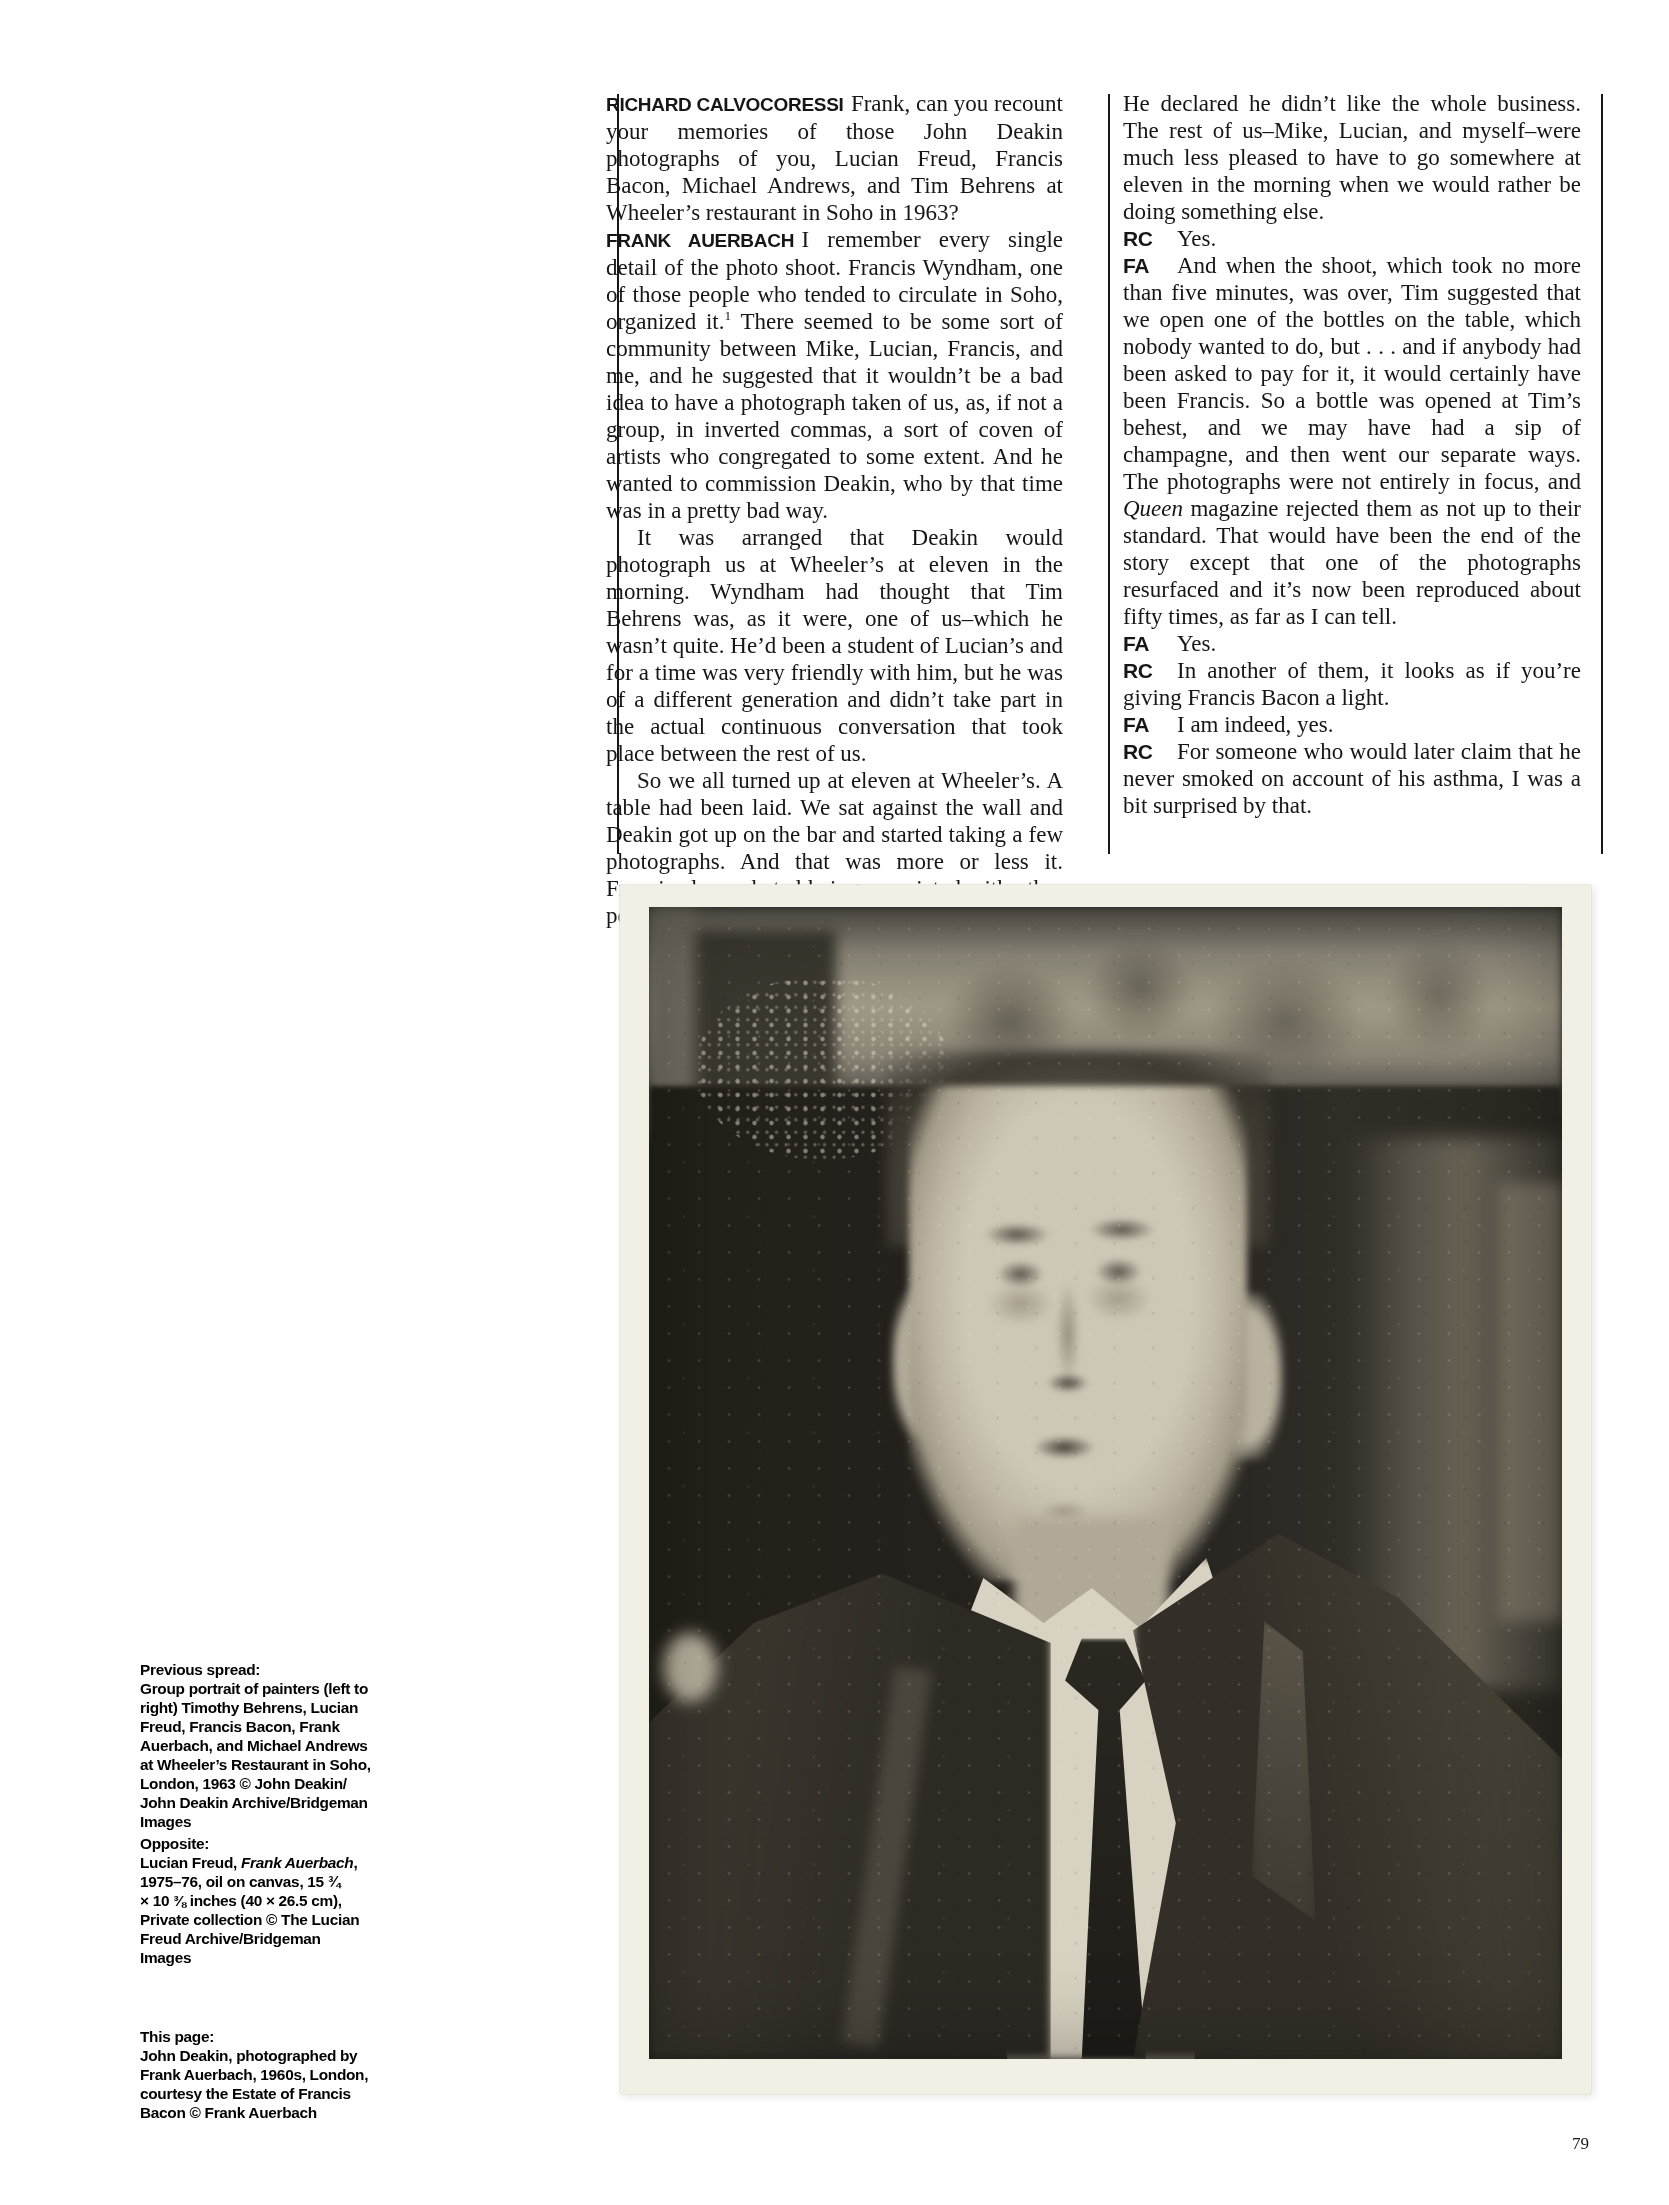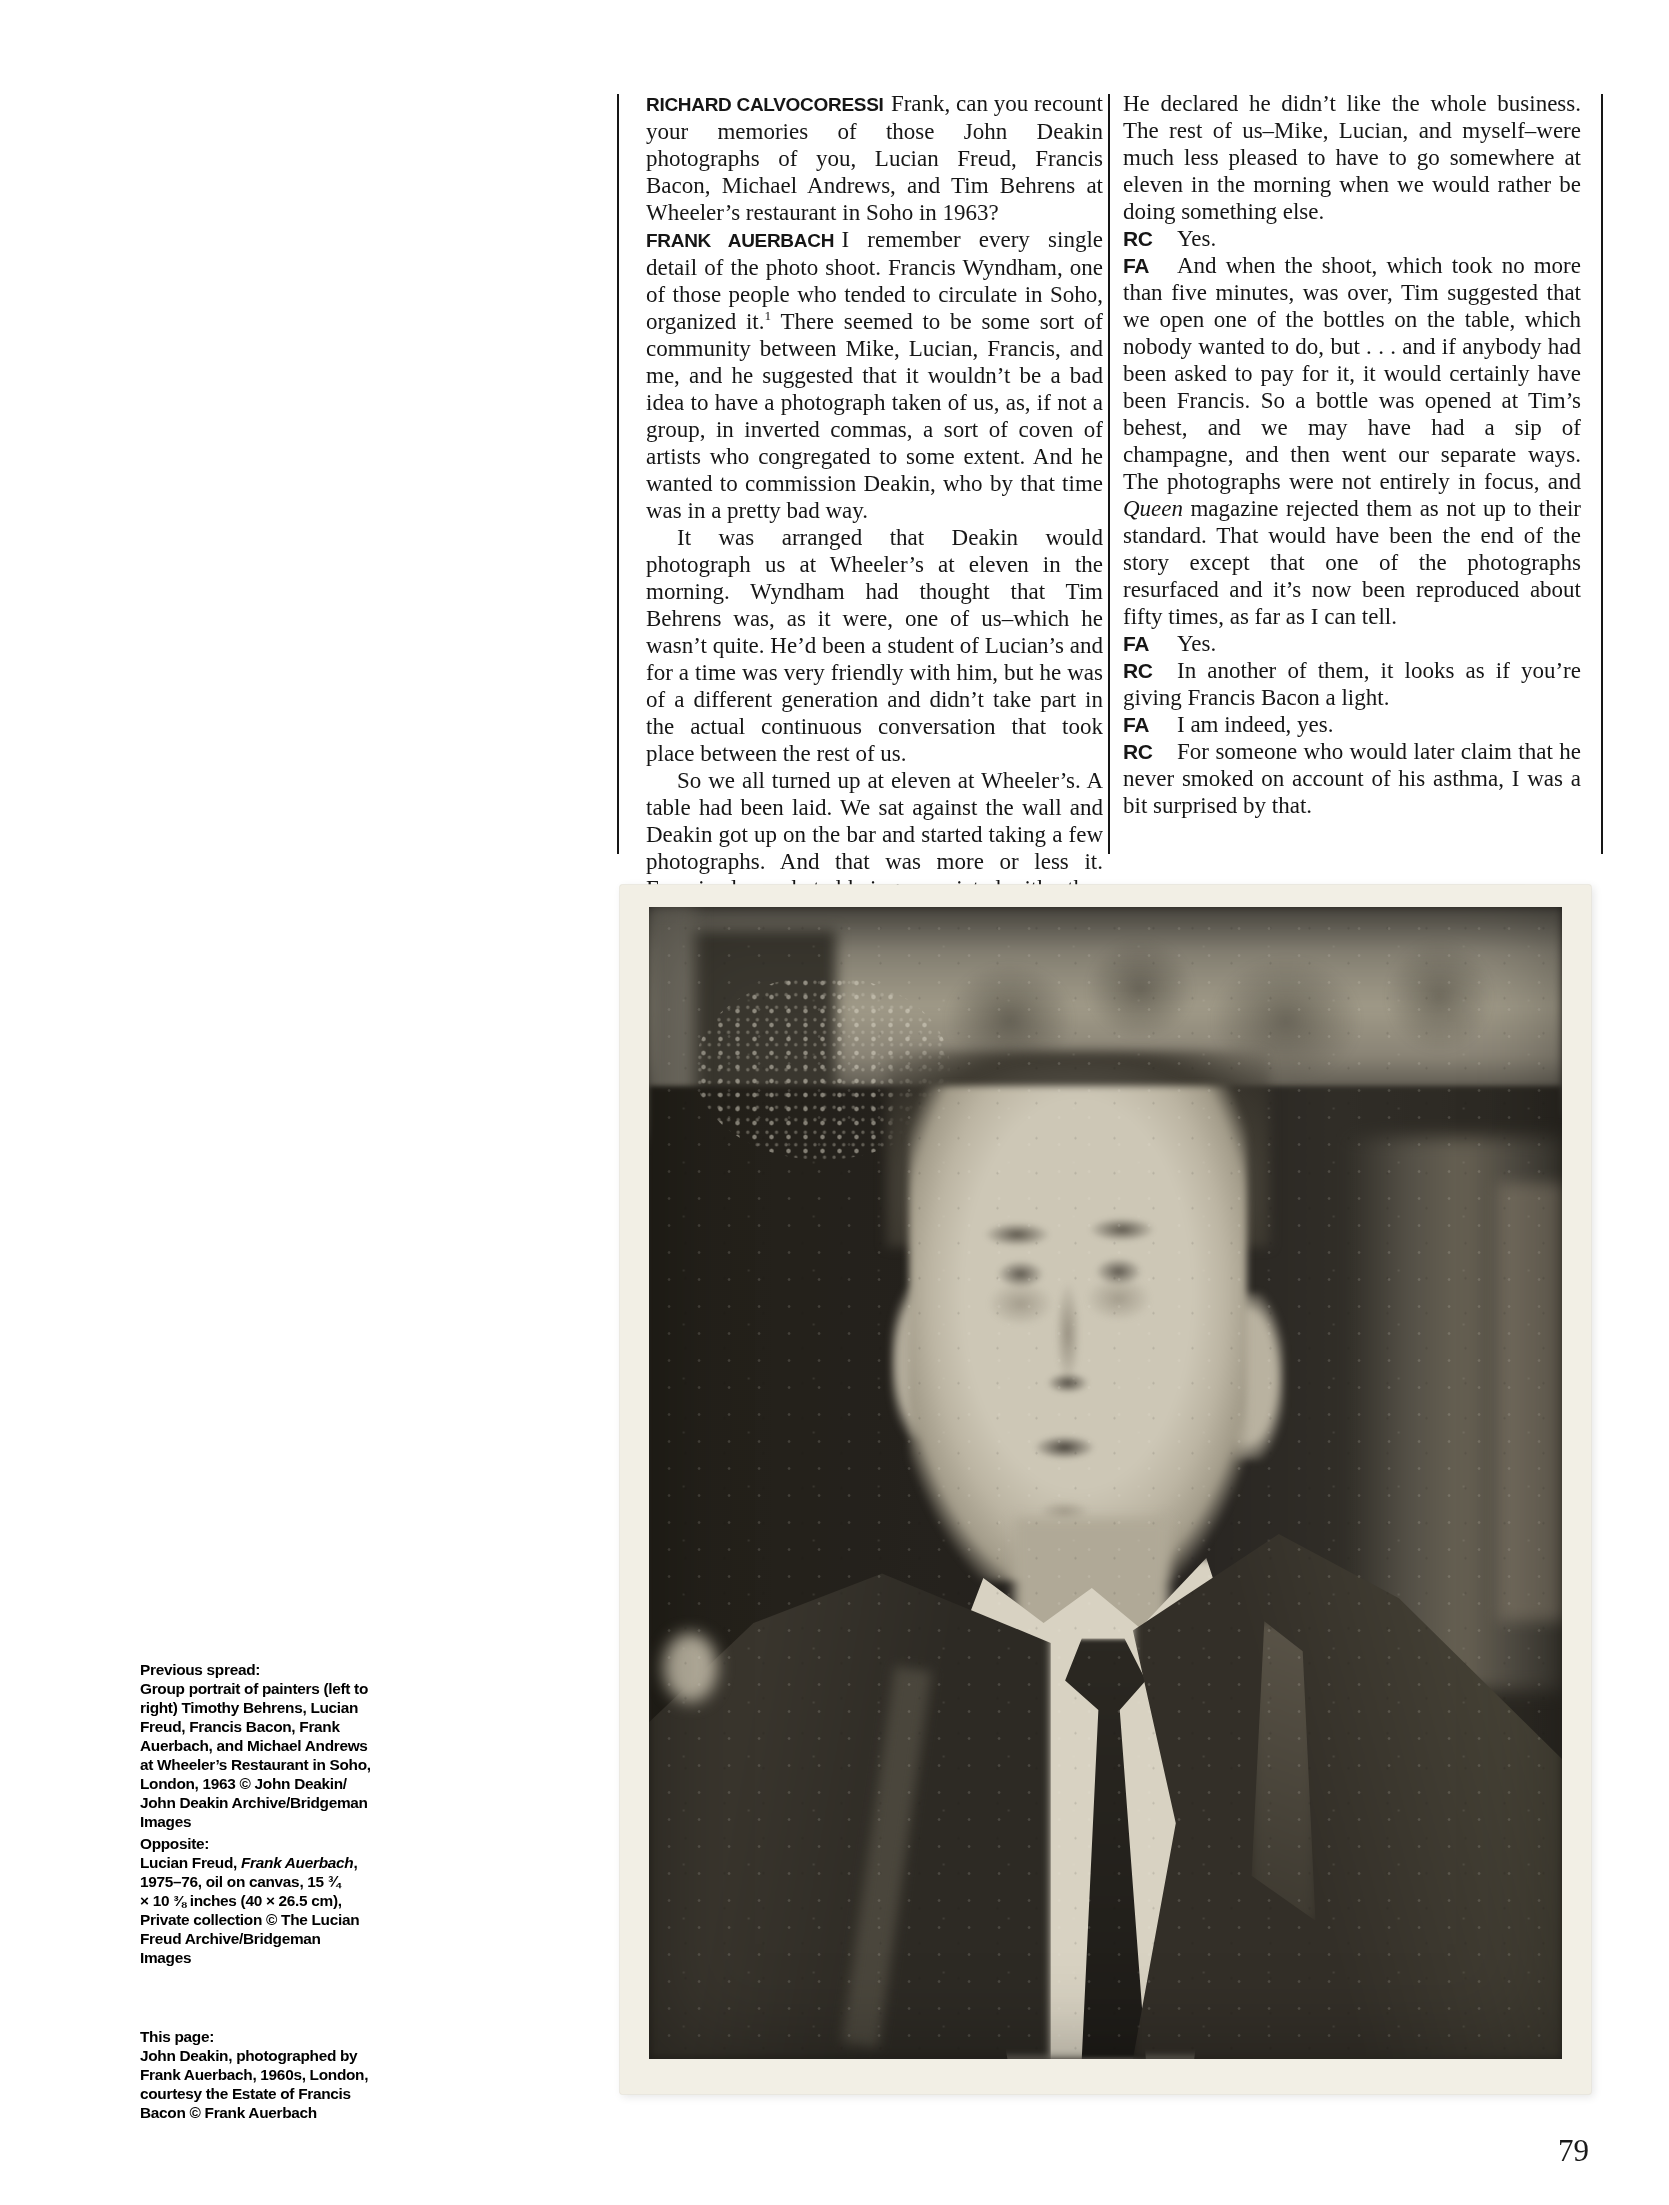--- a/index.html
+++ b/index.html
@@ -11,21 +11,21 @@
   .page{position:absolute;inset:0;}
 
   
   .rule{position:absolute;top:94px;height:760px;width:2.2px;background:#171717;}
   .rule-1{left:617px;}
   .rule-2{left:1108px;}
   .rule-3{left:1601px;}
 
   
   .col{position:absolute;top:90px;font-size:23px;line-height:27px;text-align:justify;}
-  .col1{left:646px;width:457px;}
+  .col1{left:606px;width:457px;}
   .col2{left:1123px;width:458px;}
   .para{margin:0;}
   .para.indent{text-indent:31px;}
   .speaker{
     font-family:"Liberation Sans","DejaVu Sans",sans-serif;font-weight:700;
     font-size:19px;letter-spacing:-0.3px;margin-right:7.4px;
   }
   .dlabel{
     font-family:"Liberation Sans","DejaVu Sans",sans-serif;font-weight:700;
     font-size:21px;letter-spacing:-0.3px;display:inline-block;width:54px;
@@ -128,21 +128,21 @@
     font-size:15.4px;line-height:19px;letter-spacing:-0.3px;color:#000000;
     white-space:pre-line;text-align:left;
   }
   .caption-1{top:1660px;}
   .caption-2{top:1834px;}
   .caption-3{top:1993px;margin-top:34px;}
 
   
   .folio{
     position:absolute;left:1471px;top:2135px;width:118px;text-align:right;
-    font-size:31px;line-height:1;color:#1b1b1b;
+    font-size:17px;line-height:1;color:#1b1b1b;
   }
 </style>
 </head>
 <body>
 
 <div class="page">
 
   <div class="rule rule-1"></div>
   <div class="rule rule-2"></div>
   <div class="rule rule-3"></div>

